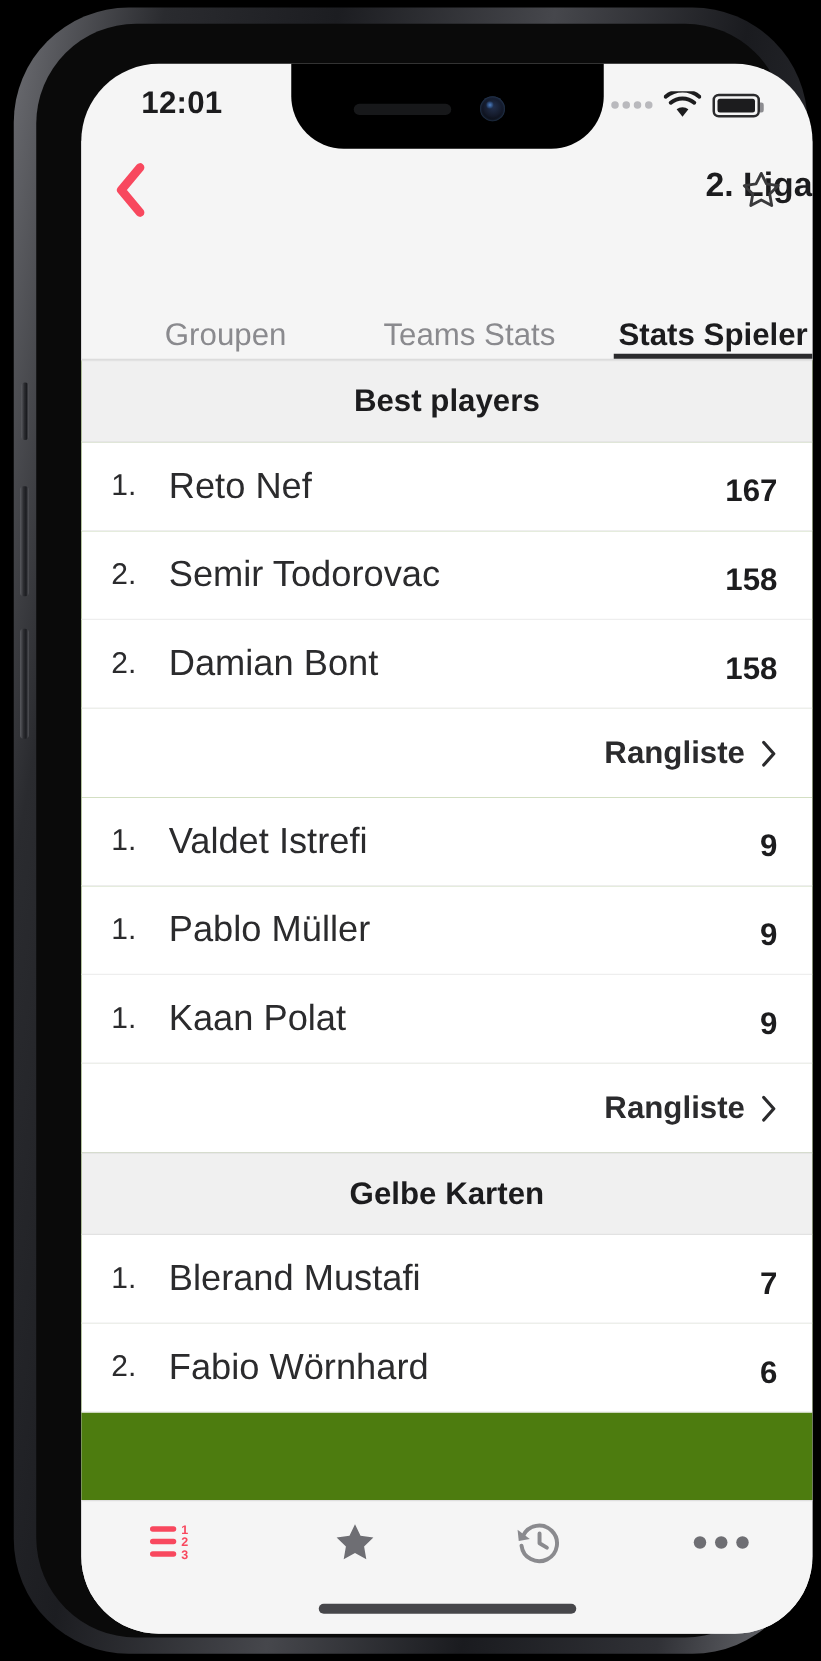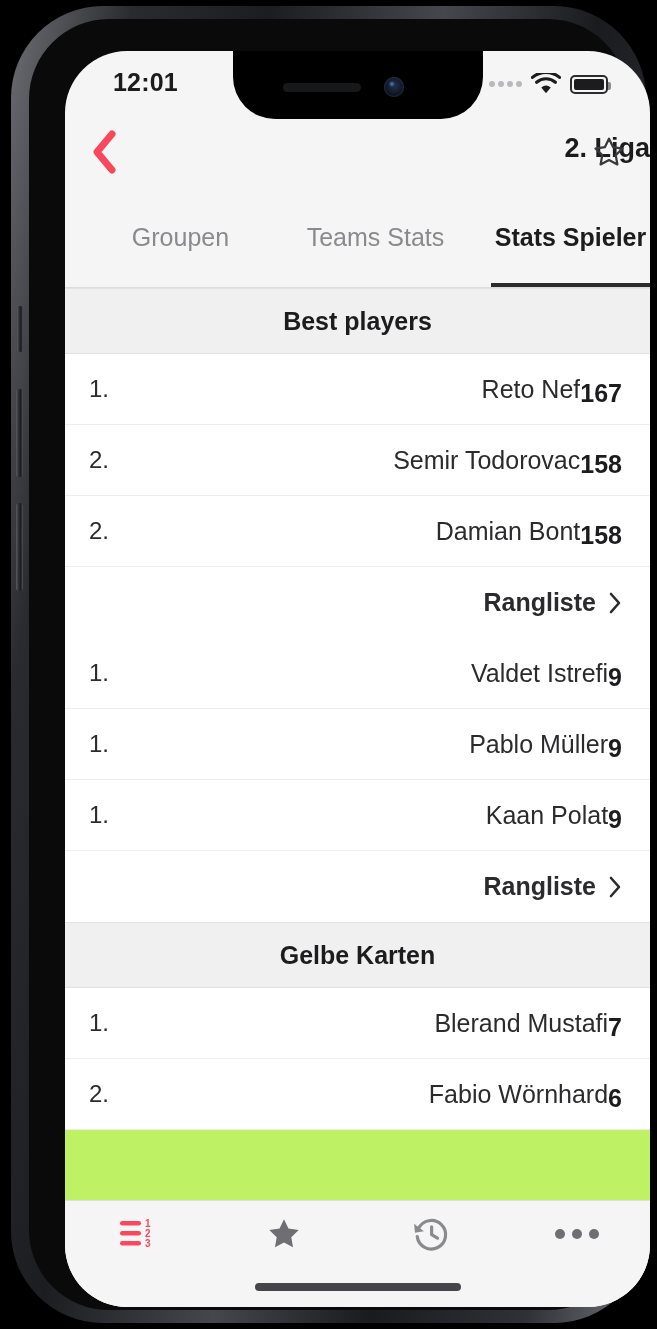--- a/index.html
+++ b/index.html
@@ -214,21 +214,21 @@
     background: #f5f5f5;
     display: flex;
     align-items: flex-start;
     border-bottom: 1px solid #dcdcdc;
     box-sizing: border-box;
   }
   .tab {
     flex: 1;
     height: 100%;
     display: flex;
-    align-items: center;
+    align-items: flex-end;
     justify-content: center;
     position: relative;
     cursor: pointer;
     box-sizing: border-box;
     padding-bottom: 4px;
     margin-left: 36px;
   }
   .tab span {
     font-size: 25px;
     color: #8a8a8e;
@@ -248,21 +248,21 @@
     background: #2b2b2d;
   }
 
   
   .content {
     position: absolute;
     left: 0;
     top: 237px;
     width: 585px;
     bottom: 107px;
-    background: #bef264;
+    background: #4d7c0f;
     overflow: hidden;
   }
   .section-header {
     height: 66px;
     background: #f0f0f0;
     border-top: 1px solid #e2e2e2;
     border-bottom: 1px solid #e2e2e2;
     display: flex;
     align-items: center;
     justify-content: center;
@@ -284,25 +284,24 @@
     cursor: pointer;
   }
   .row .rank {
     width: 46px;
     font-size: 24px;
     color: #2b2b2d;
     flex: none;
   }
   .row .pname {
     flex: 1;
-    font-size: 25px;
+    font-size: 29px;
     color: #2b2b2d;
     white-space: nowrap;
     overflow: hidden;
-    text-align: right;
   }
   .row .pval {
     font-size: 25px;
     font-weight: bold;
     color: #1c1c1e;
     flex: none;
     margin-top: 8px;
   }
   .more-row {
     height: 71px;

